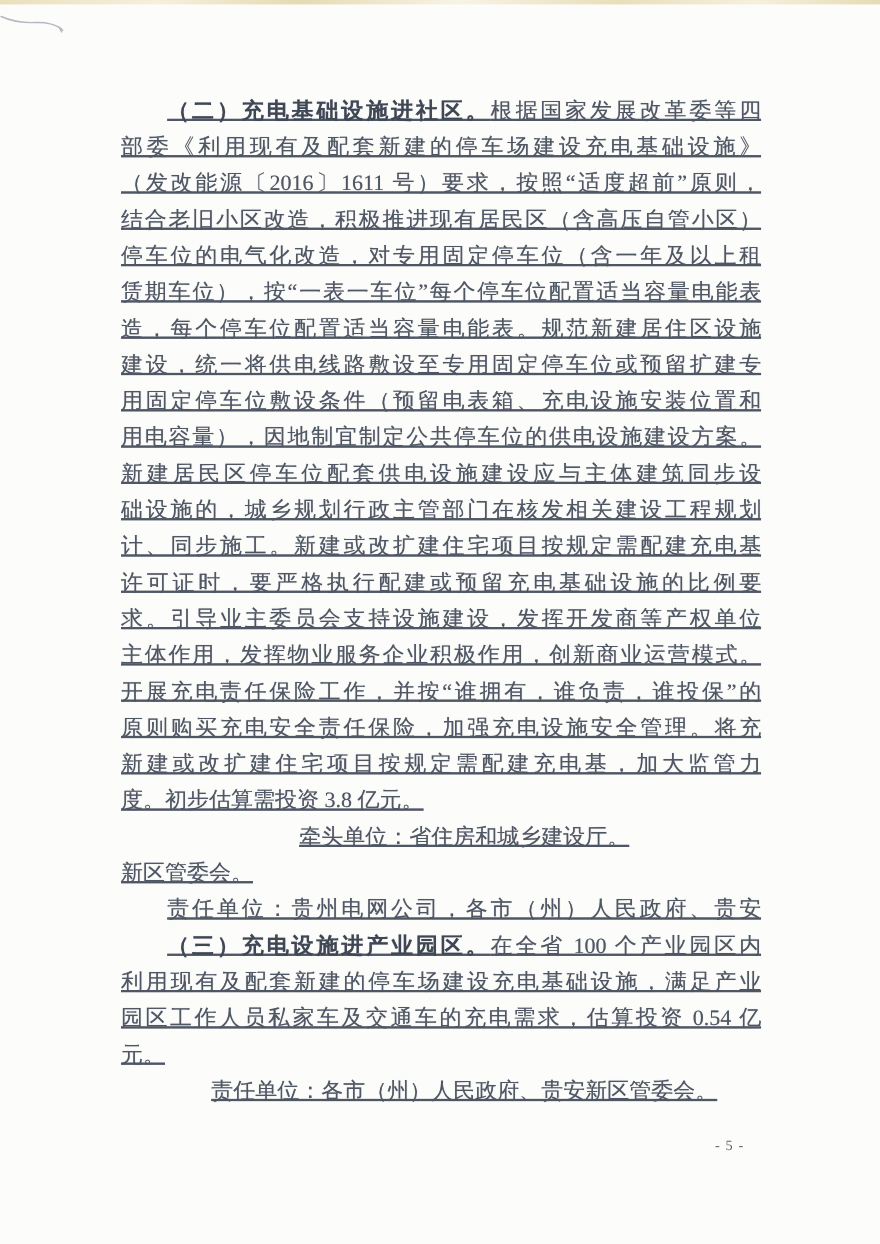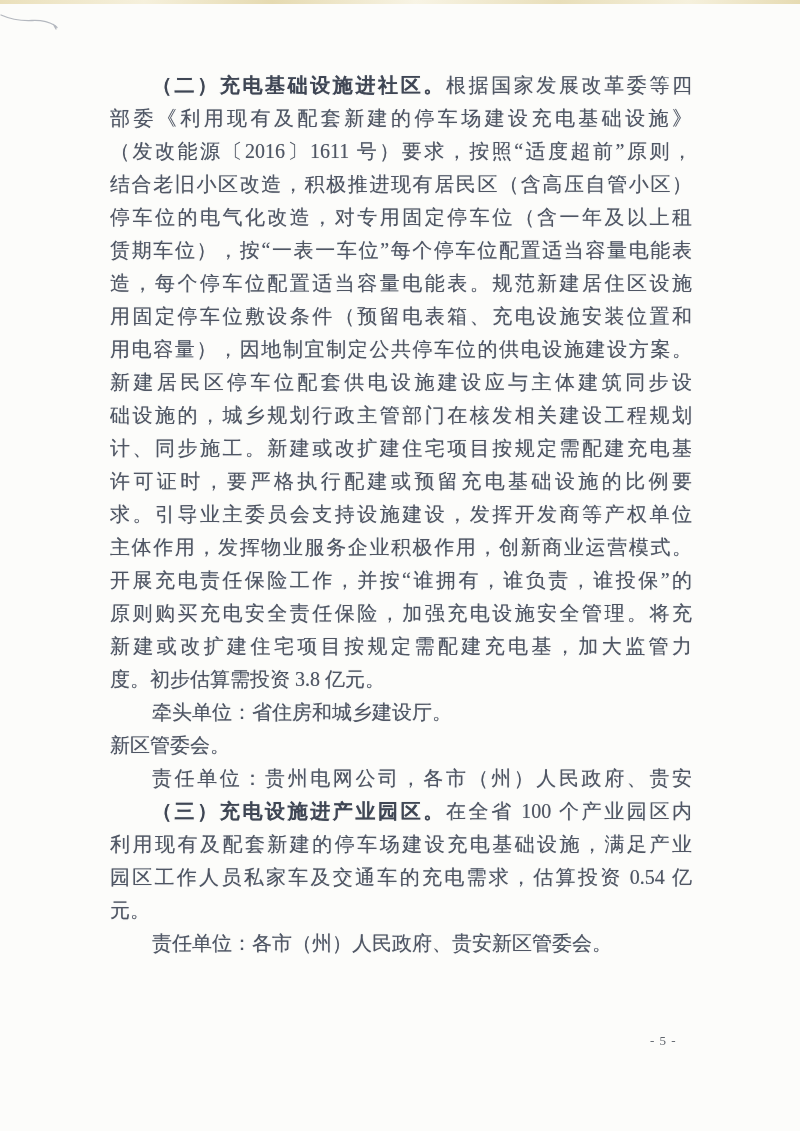--- a/index.html
+++ b/index.html
@@ -31,37 +31,39 @@
       rgba(229,217,174,0.95) 100%);
   }
   .squiggle {
     position: absolute;
     top: 10px;
     left: 0;
   }
   .textblock {
     position: absolute;
     left: 110px;
-    top: 69px;
+    top: 85px;
     width: 582px;
     color: #4f5664;
+    text-decoration: underline;
   }
   .line {
     height: 33px;
     line-height: 33px;
     font-size: 20px;
     overflow: hidden;
     text-shadow: 0 0 0.7px rgba(82,89,104,0.55);
   }
   .line.j {
     text-align: justify;
     text-align-last: justify;
   }
   .line.ind {
     padding-left: 42px;
+    text-align: center;
   }
   .line .b {
     font-weight: 700;
     color: #3f4654;
   }
   .pagenum {
     position: absolute;
     left: 650px;
     top: 1033px;
     font-size: 13px;
@@ -82,20 +84,21 @@
   </svg>
 
   <div class="textblock">
       <div class="line j ind"><span class="b">（二）充电基础设施进社区。</span><span>根据国家发展改革委等四</span></div>
       <div class="line j"><span>部委《利用现有及配套新建的停车场建设充电基础设施》</span></div>
       <div class="line j"><span>（发改能源〔2016〕1611 号）要求，按照“适度超前”原则，</span></div>
       <div class="line j"><span>结合老旧小区改造，积极推进现有居民区（含高压自管小区）</span></div>
       <div class="line j"><span>停车位的电气化改造，对专用固定停车位（含一年及以上租</span></div>
       <div class="line j"><span>赁期车位），按“一表一车位”每个停车位配置适当容量电能表</span></div>
       <div class="line j"><span>造，每个停车位配置适当容量电能表。规范新建居住区设施</span></div>
+      <div class="line j"><span>建设，统一将供电线路敷设至专用固定停车位或预留扩建专</span></div>
       <div class="line j"><span>用固定停车位敷设条件（预留电表箱、充电设施安装位置和</span></div>
       <div class="line j"><span>用电容量），因地制宜制定公共停车位的供电设施建设方案。</span></div>
       <div class="line j"><span>新建居民区停车位配套供电设施建设应与主体建筑同步设</span></div>
       <div class="line j"><span>础设施的，城乡规划行政主管部门在核发相关建设工程规划</span></div>
       <div class="line j"><span>计、同步施工。新建或改扩建住宅项目按规定需配建充电基</span></div>
       <div class="line j"><span>许可证时，要严格执行配建或预留充电基础设施的比例要</span></div>
       <div class="line j"><span>求。引导业主委员会支持设施建设，发挥开发商等产权单位</span></div>
       <div class="line j"><span>主体作用，发挥物业服务企业积极作用，创新商业运营模式。</span></div>
       <div class="line j"><span>开展充电责任保险工作，并按“谁拥有，谁负责，谁投保”的</span></div>
       <div class="line j"><span>原则购买充电安全责任保险，加强充电设施安全管理。将充</span></div>

